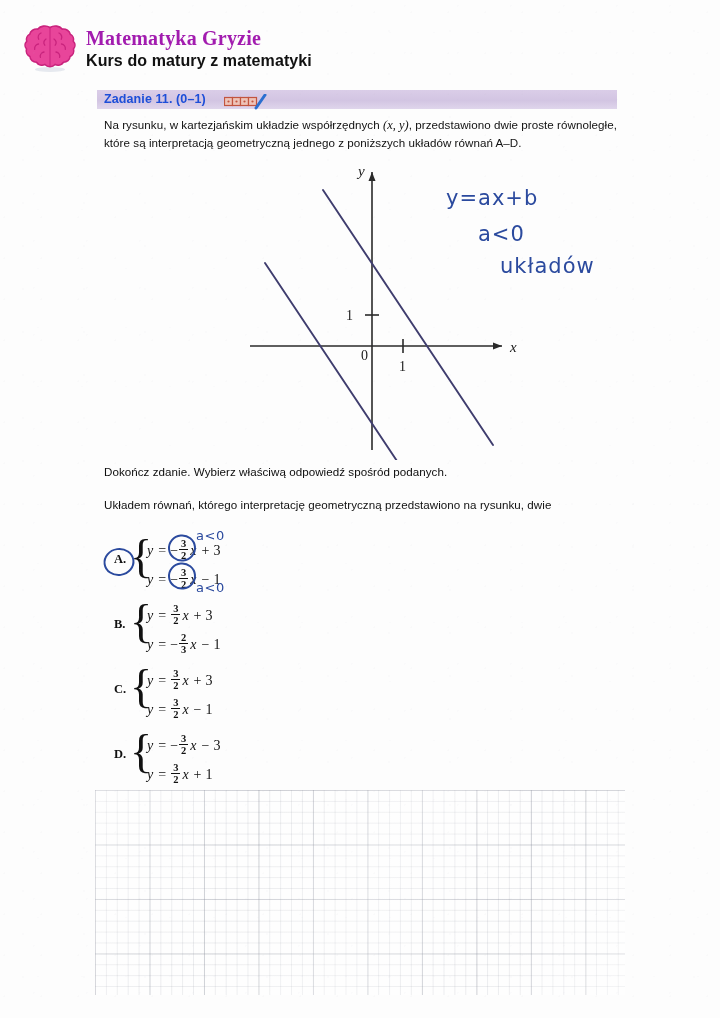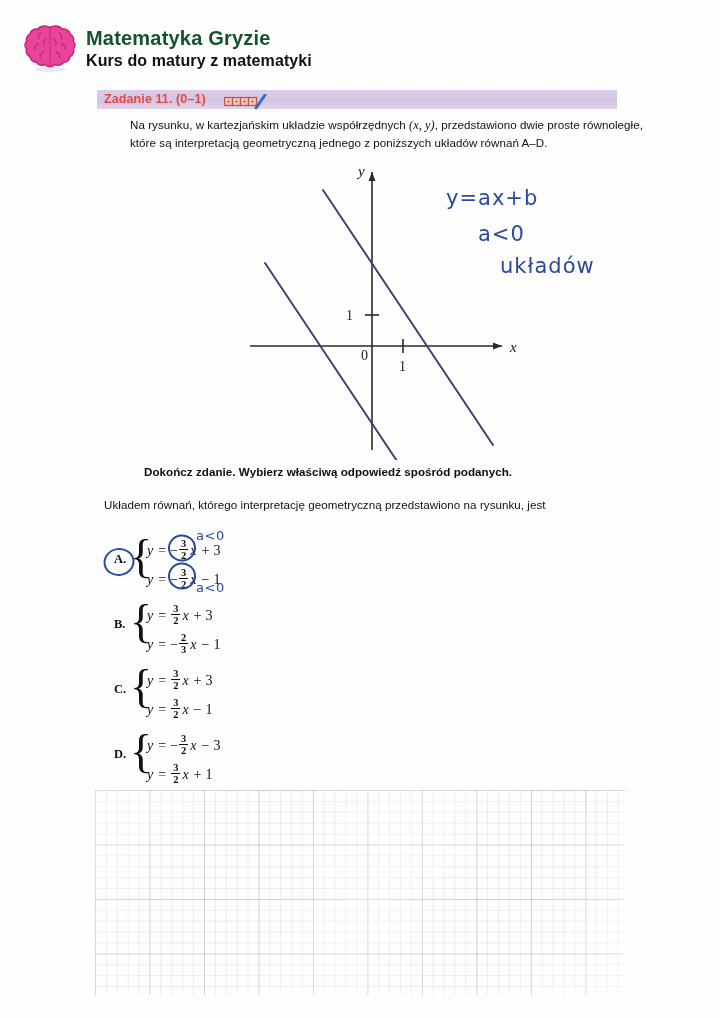--- a/index.html
+++ b/index.html
@@ -45,22 +45,22 @@
     left: 22px; top: 22px;
     width: 56px; height: 52px;
   }
   .brand-logo svg { display: block; }
   .brand-title {
     position: absolute;
     left: 86px; top: 27px;
     font-size: 20px;
     font-weight: bold;
     letter-spacing: .2px;
-    color: #14532d;
-    font-family: Liberation Sans, sans-serif;
+    color: #a21caf;
+    font-family: Liberation Serif, serif;
   }
   .brand-sub {
     position: absolute;
     left: 86px; top: 52px;
     font-size: 16px;
     font-weight: bold;
     color: #111;
     letter-spacing: .1px;
   }
 
@@ -70,61 +70,59 @@
     left: 97px; top: 90px;
     width: 520px; height: 19px;
     background: linear-gradient(180deg, #d7c9e6 0%, #cfc0e0 55%, #ddd2ea 100%);
     opacity: .92;
   }
   .task-label {
     position: absolute;
     left: 104px; top: 92px;
     font-size: 12.5px;
     font-weight: bold;
-    color: #ef4444;
+    color: #1d4ed8;
     letter-spacing: .1px;
     z-index: 6;
   }
   .task-mark {
     position: absolute;
     left: 224px; top: 94px;
     width: 46px; height: 16px;
     z-index: 6;
   }
 
   
   .intro {
     position: absolute;
     left: 104px; top: 116px;
     width: 514px;
     font-size: 11.6px;
     line-height: 18px;
     color: #111;
     letter-spacing: .05px;
-    margin-left: 26px;
   }
   .intro .mathvar { font-family: "Liberation Serif", serif; font-style: italic; font-size: 12.4px; }
 
   
   .figure {
     position: absolute;
     left: 180px; top: 160px;
     width: 460px; height: 300px;
   }
   .figure svg { display: block; }
 
   
   .instruction {
     position: absolute;
     left: 104px; top: 465px;
     font-size: 11.6px;
-    font-weight: bold;
+    font-weight: normal;
     color: #0d0d0d;
     letter-spacing: .05px;
-    margin-left: 40px;
   }
   .stem {
     position: absolute;
     left: 104px; top: 498px;
     font-size: 11.6px;
     color: #111;
     letter-spacing: .05px;
   }
 
   
@@ -308,21 +306,21 @@
     <text x="166" y="160" font-family="Liberation Serif, serif" font-size="14" fill="#1a1a1a">1</text>
     <text x="219" y="211" font-family="Liberation Serif, serif" font-size="14" fill="#1a1a1a">1</text>
   </svg>
 </div>
 
 <div class="hand hand-note hw-ax">y=ax+b</div>
 <div class="hand hand-note hw-a0">a&lt;0</div>
 <div class="hand hand-note hw-mal">układów</div>
 
 <div class="instruction">Dokończ zdanie. Wybierz właściwą odpowiedź spośród podanych.</div>
-<div class="stem">Układem równań, którego interpretację geometryczną przedstawiono na rysunku, jest</div>
+<div class="stem">Układem równań, którego interpretację geometryczną przedstawiono na rysunku, dwie</div>
 
 <div class="options">
 
   <div class="option">
     <span class="option-letter">A.</span>
     <span class="option-brace">{</span>
     <div class="option-eqs">
       <div class="eq">
         <i>y</i>
           <span class="op">=</span>

